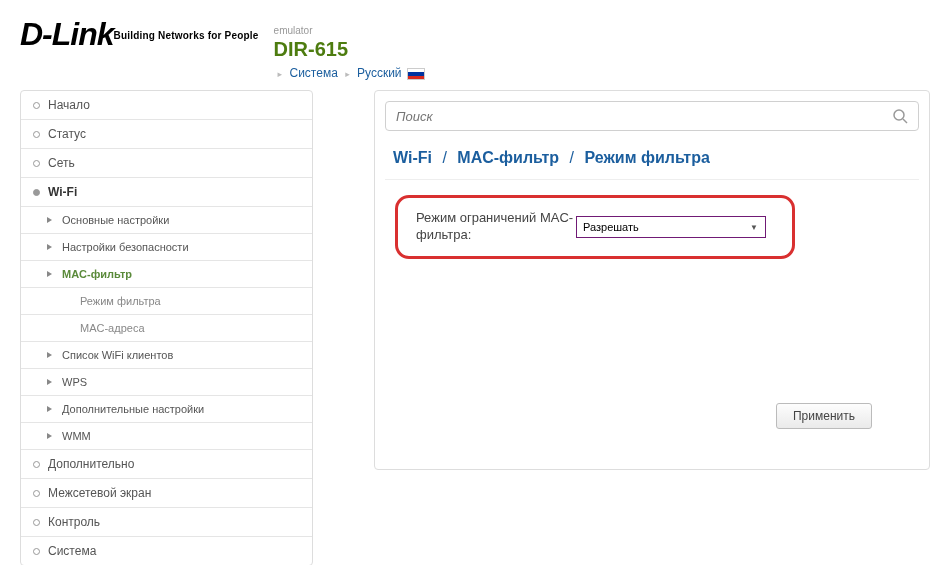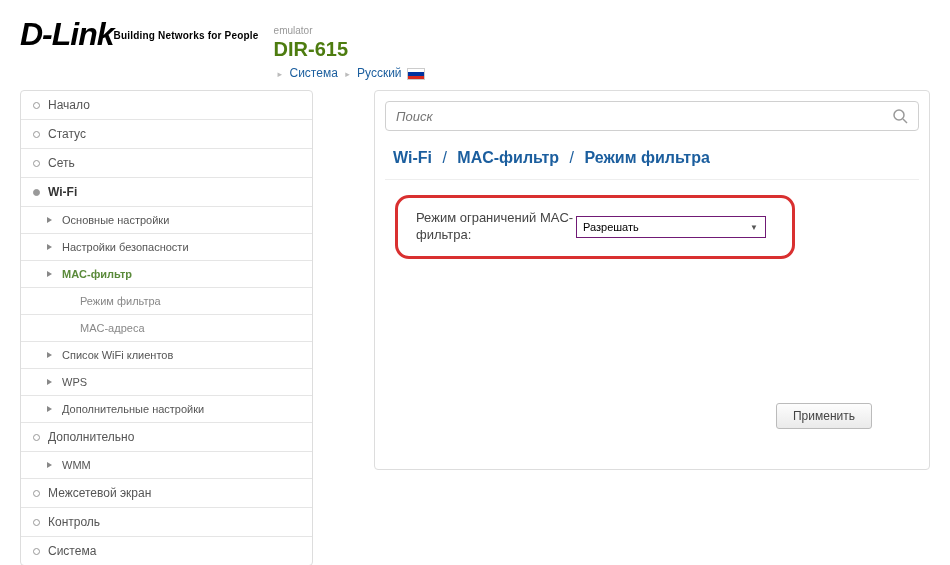--- a/index.html
+++ b/index.html
@@ -108,27 +108,27 @@
         <span>Список WiFi клиентов</span>
       </div>
       <div class="sidebar-item level1">
         <span class="bullet chevron"></span>
         <span>WPS</span>
       </div>
       <div class="sidebar-item level1">
         <span class="bullet chevron"></span>
         <span>Дополнительные настройки</span>
       </div>
+      <div class="sidebar-item level1">
+        <span class="bullet chevron"></span>
+        <span>WMM</span>
+      </div>
       <div class="sidebar-item level0">
         <span class="bullet circle"></span>
         <span>Дополнительно</span>
-      </div>
-      <div class="sidebar-item level1">
-        <span class="bullet chevron"></span>
-        <span>WMM</span>
       </div>
       <div class="sidebar-item level0">
         <span class="bullet circle"></span>
         <span>Межсетевой экран</span>
       </div>
       <div class="sidebar-item level0">
         <span class="bullet circle"></span>
         <span>Контроль</span>
       </div>
       <div class="sidebar-item level0">

